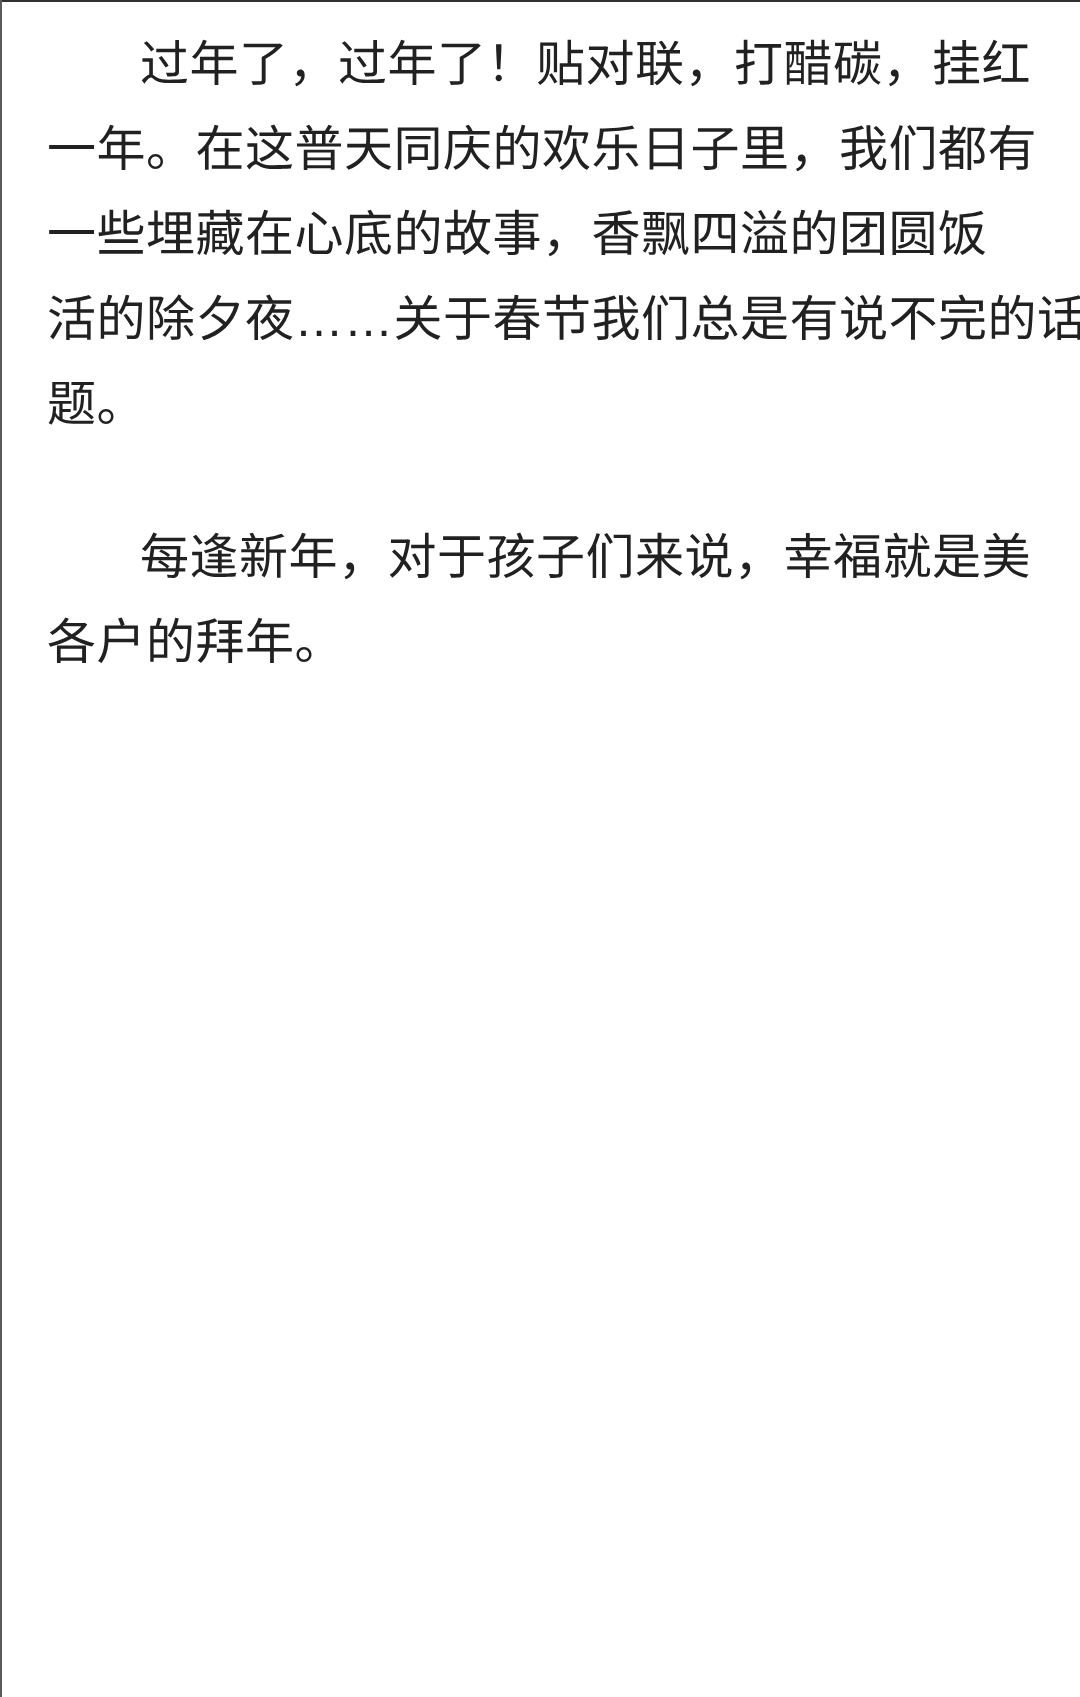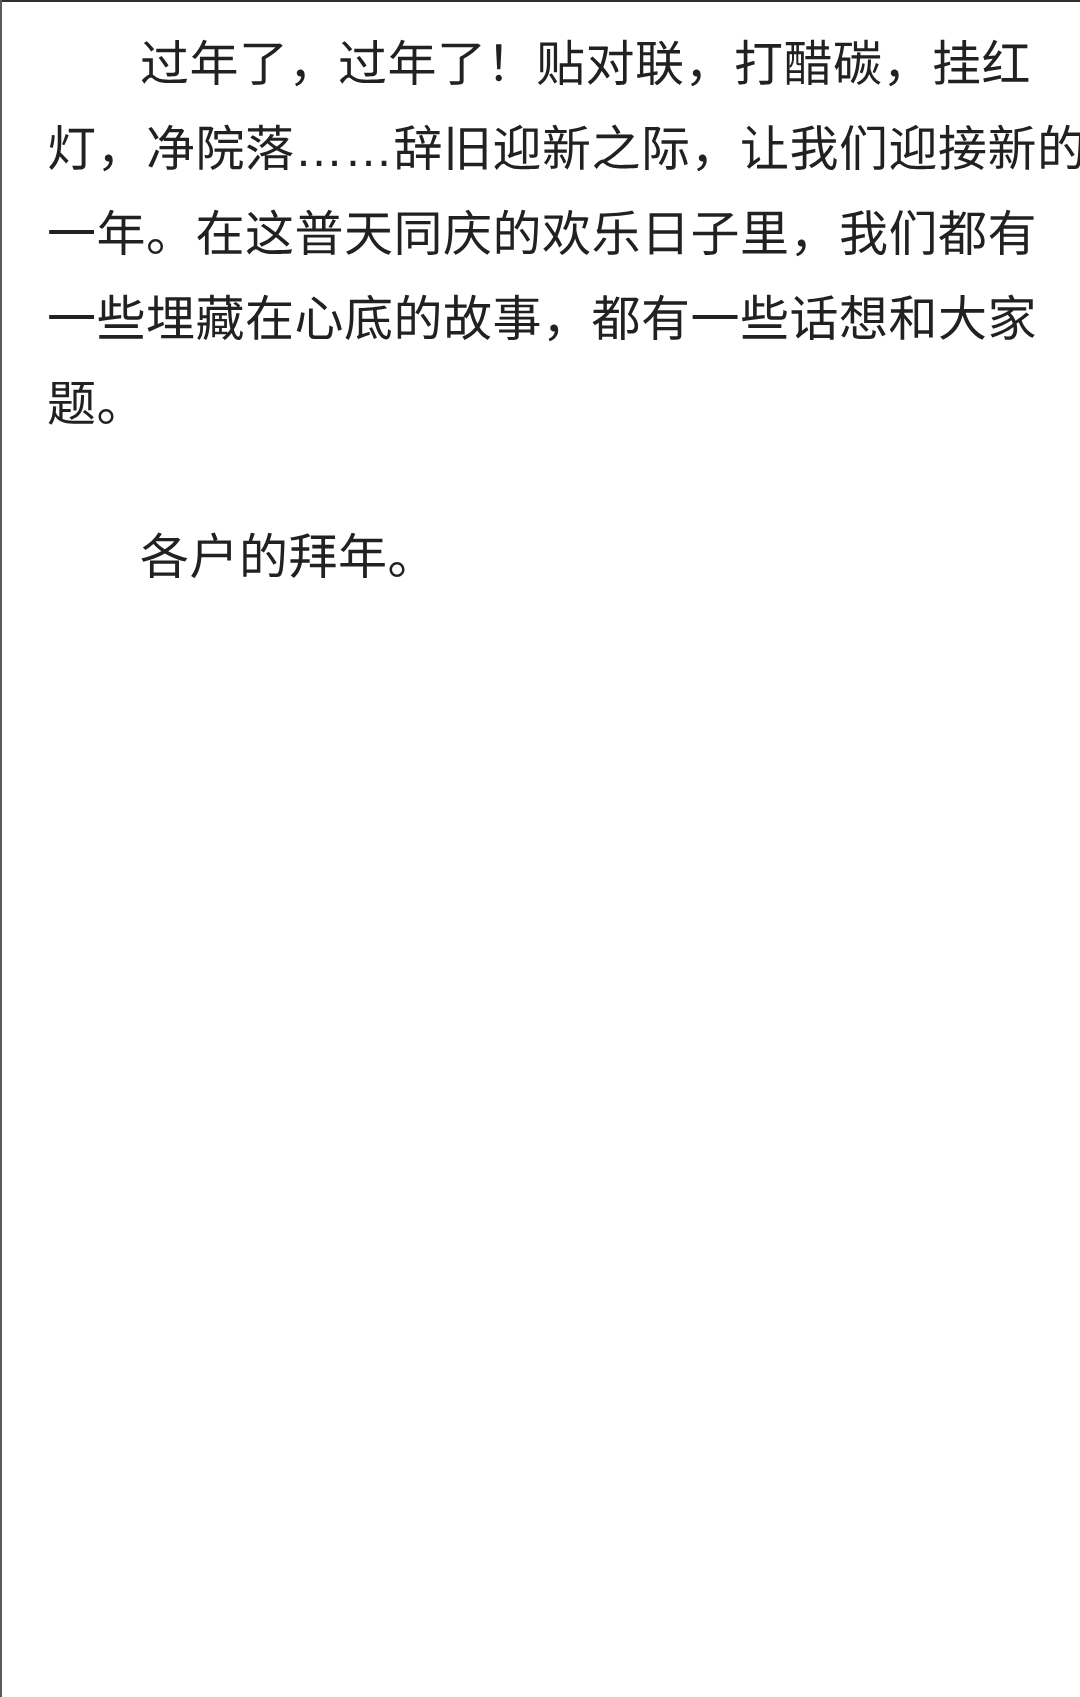--- a/index.html
+++ b/index.html
@@ -54,22 +54,23 @@
 </style>
 </head>
 <body>
 
 <div class="screen">
   <div class="edge-top"></div>
   <div class="edge-left"></div>
   <main class="article">
       <div class="paragraph">
         <div class="line">过年了，过年了！贴对联，打醋碳，挂红</div>
-        <div class="line">灯，净院落……辞旧迎新之际，让我们迎接新的</div>
         <div class="line">一年。在这普天同庆的欢乐日子里，我们都有</div>
-        <div class="line">一些埋藏在心底的故事，都有一些话想和大家</div>
+        <div class="line">一些埋藏在心底的故事，香飘四溢的团圆饭</div>
+        <div class="line">活的除夕夜……关于春节我们总是有说不完的话</div>
         <div class="line">题。</div>
       </div>
       <div class="paragraph">
+        <div class="line">每逢新年，对于孩子们来说，幸福就是美</div>
         <div class="line">各户的拜年。</div>
       </div>
     </main>
 </div>
 
 </body></html>

